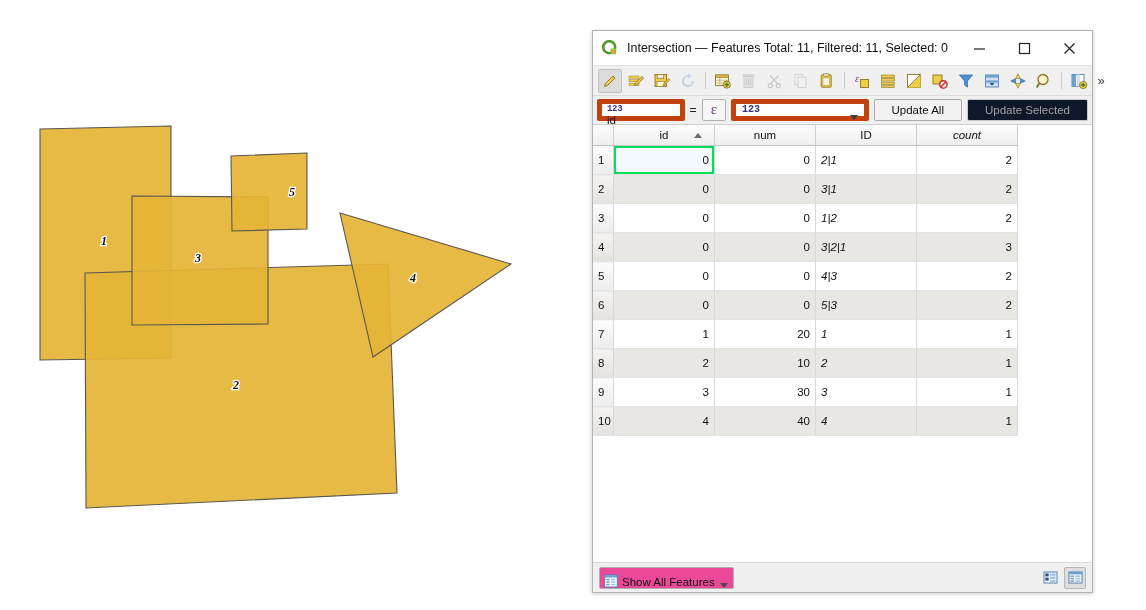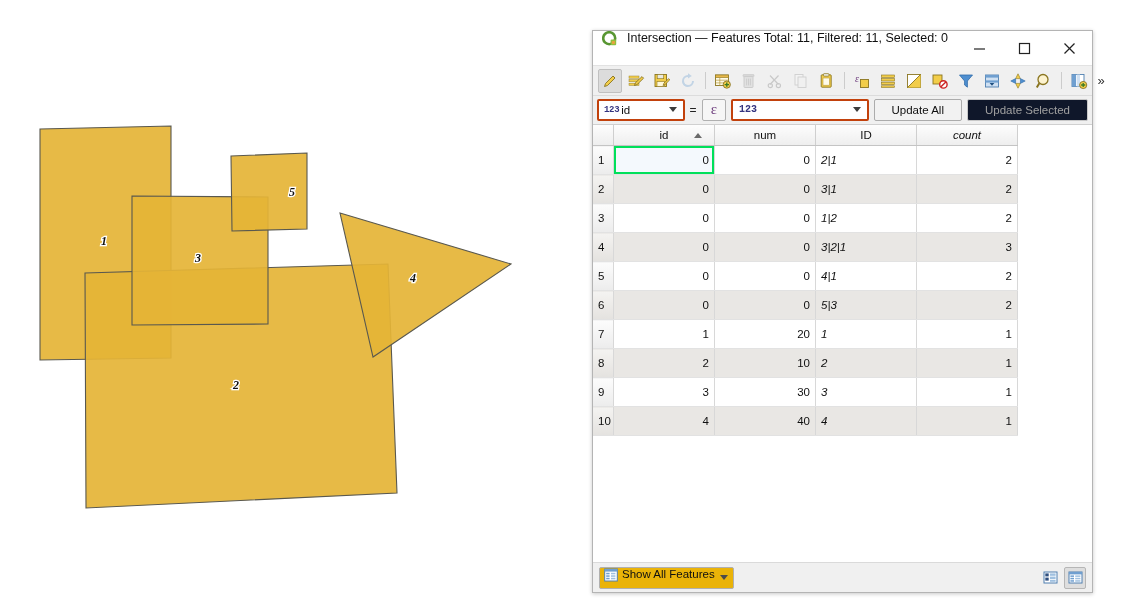--- a/index.html
+++ b/index.html
@@ -56,21 +56,21 @@
     display: flex;
     flex-direction: column;
   }
 
   
   #title-bar {
     height: 35px;
     min-height: 35px;
     background: #ffffff;
     display: flex;
-    align-items: flex-start;
+    align-items: center;
     border-bottom: 1px solid #e2e2e2;
     box-sizing: border-box;
   }
   #qgis-logo {
     width: 16px;
     height: 16px;
     margin-left: 9px;
     margin-right: 9px;
     flex: 0 0 auto;
   }
@@ -141,27 +141,28 @@
     min-height: 28px;
     background: #f0f0f0;
     display: flex;
     align-items: center;
     padding: 1px 4px 2px 4px;
     box-sizing: border-box;
   }
   .combo {
     height: 22px;
     background: #ffffff;
-    border: 2px solid #c2410c;
+    border: 5px solid #c2410c;
     border-radius: 2px;
     display: flex;
-    align-items: center;
+    align-items: flex-start;
     box-sizing: border-box;
     font-size: 11.5px;
     color: #101010;
+    flex-direction: column;
   }
   #field-combo { width: 88px; padding-left: 5px; }
   #field-combo .fldtype {
     font-family: "Liberation Mono", monospace;
     font-size: 9px;
     font-weight: bold;
     color: #33337f;
     margin-right: 2px;
     letter-spacing: -0.3px;
   }
@@ -298,25 +299,25 @@
     min-height: 30px;
     background: #f0f0f0;
     border-top: 1px solid #dadada;
     display: flex;
     align-items: center;
     padding: 0 6px;
     box-sizing: border-box;
   }
   #show-features-btn {
     height: 22px;
-    background: #eab308;
+    background: #ec4899;
     border: 1px solid #b0b0b0;
     border-radius: 2px;
     display: flex;
-    align-items: flex-start;
+    align-items: flex-end;
     padding: 0 3px 0 4px;
     font-size: 11.5px;
     color: #101010;
     box-sizing: border-box;
   }
   #show-features-btn .lbl { margin: 0 5px 0 4px; }
   #show-features-btn .dn {
     width: 0; height: 0;
     border-left: 4px solid transparent;
     border-right: 4px solid transparent;
@@ -614,21 +615,21 @@
               <td class="rowhead">4</td>
               <td class="num">0</td>
               <td class="num">0</td>
               <td class="txt">3|2|1</td>
               <td class="num">3</td>
             </tr>
             <tr>
               <td class="rowhead">5</td>
               <td class="num">0</td>
               <td class="num">0</td>
-              <td class="txt">4|1</td>
+              <td class="txt">4|3</td>
               <td class="num">2</td>
             </tr>
             <tr class="alt">
               <td class="rowhead">6</td>
               <td class="num">0</td>
               <td class="num">0</td>
               <td class="txt">5|3</td>
               <td class="num">2</td>
             </tr>
             <tr>

